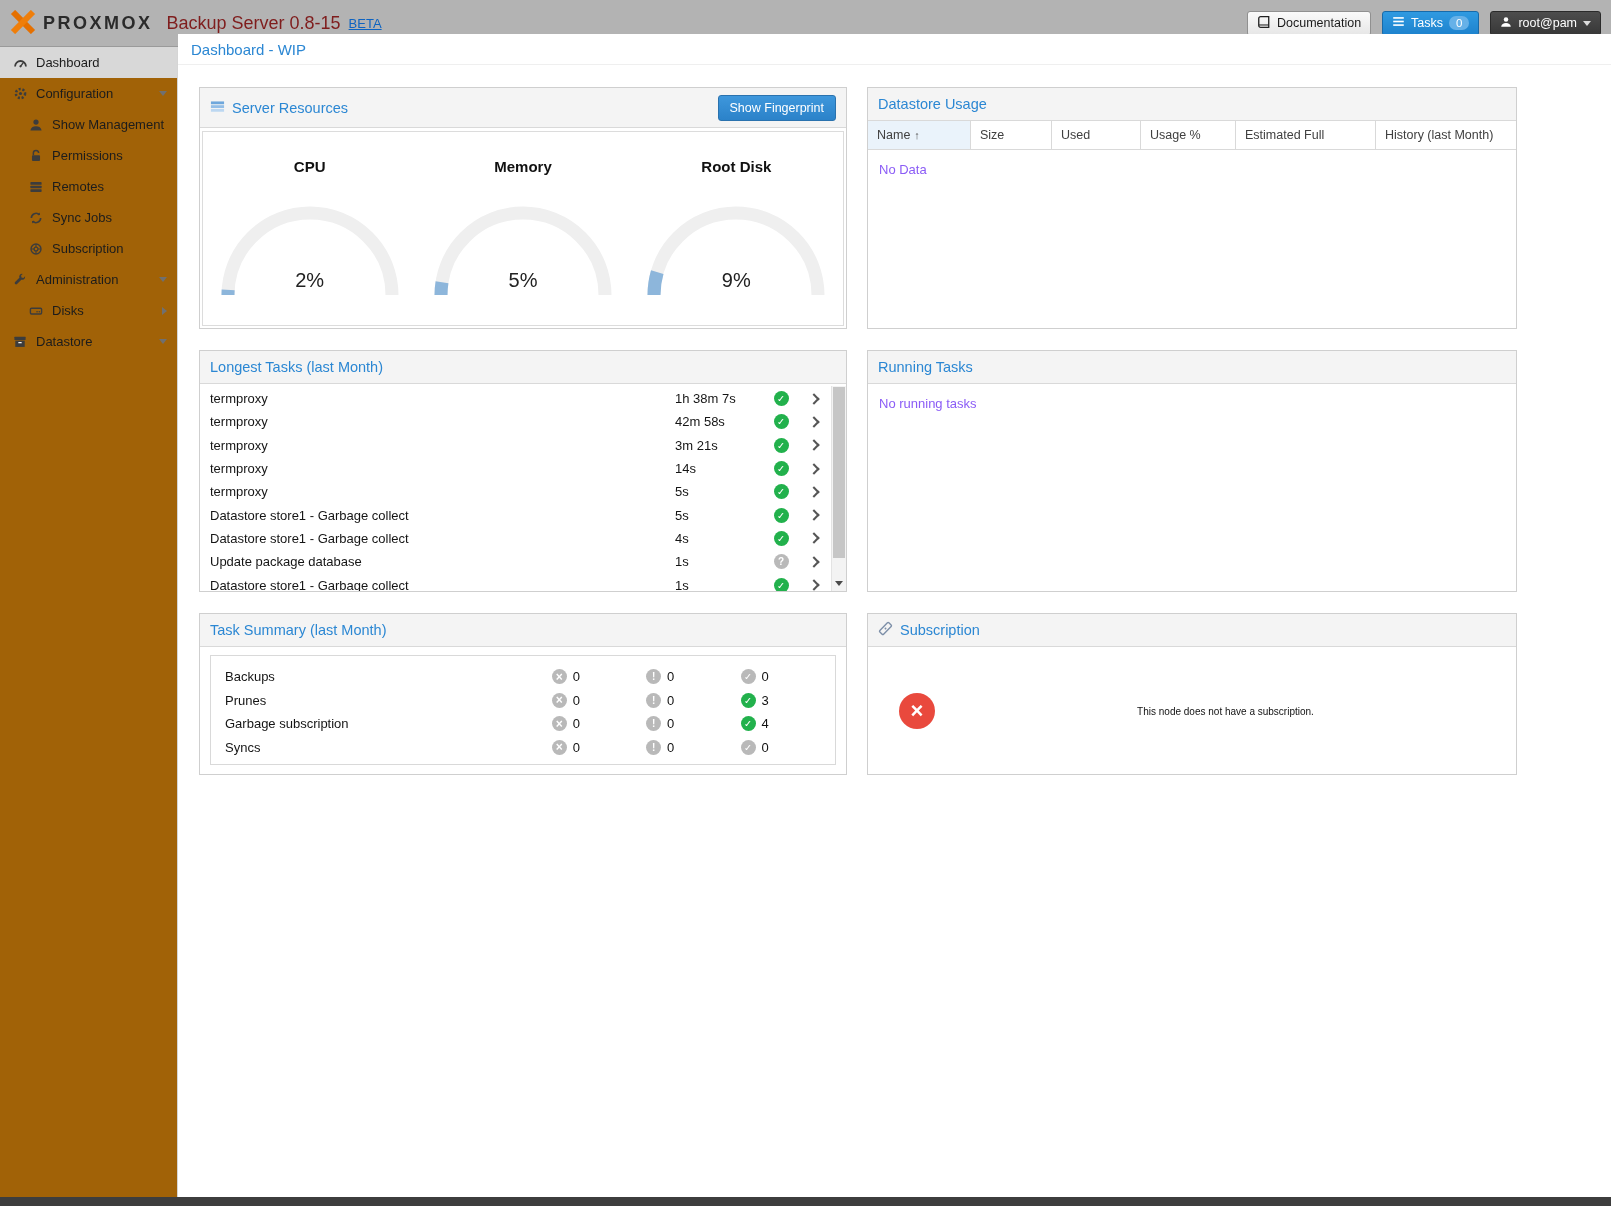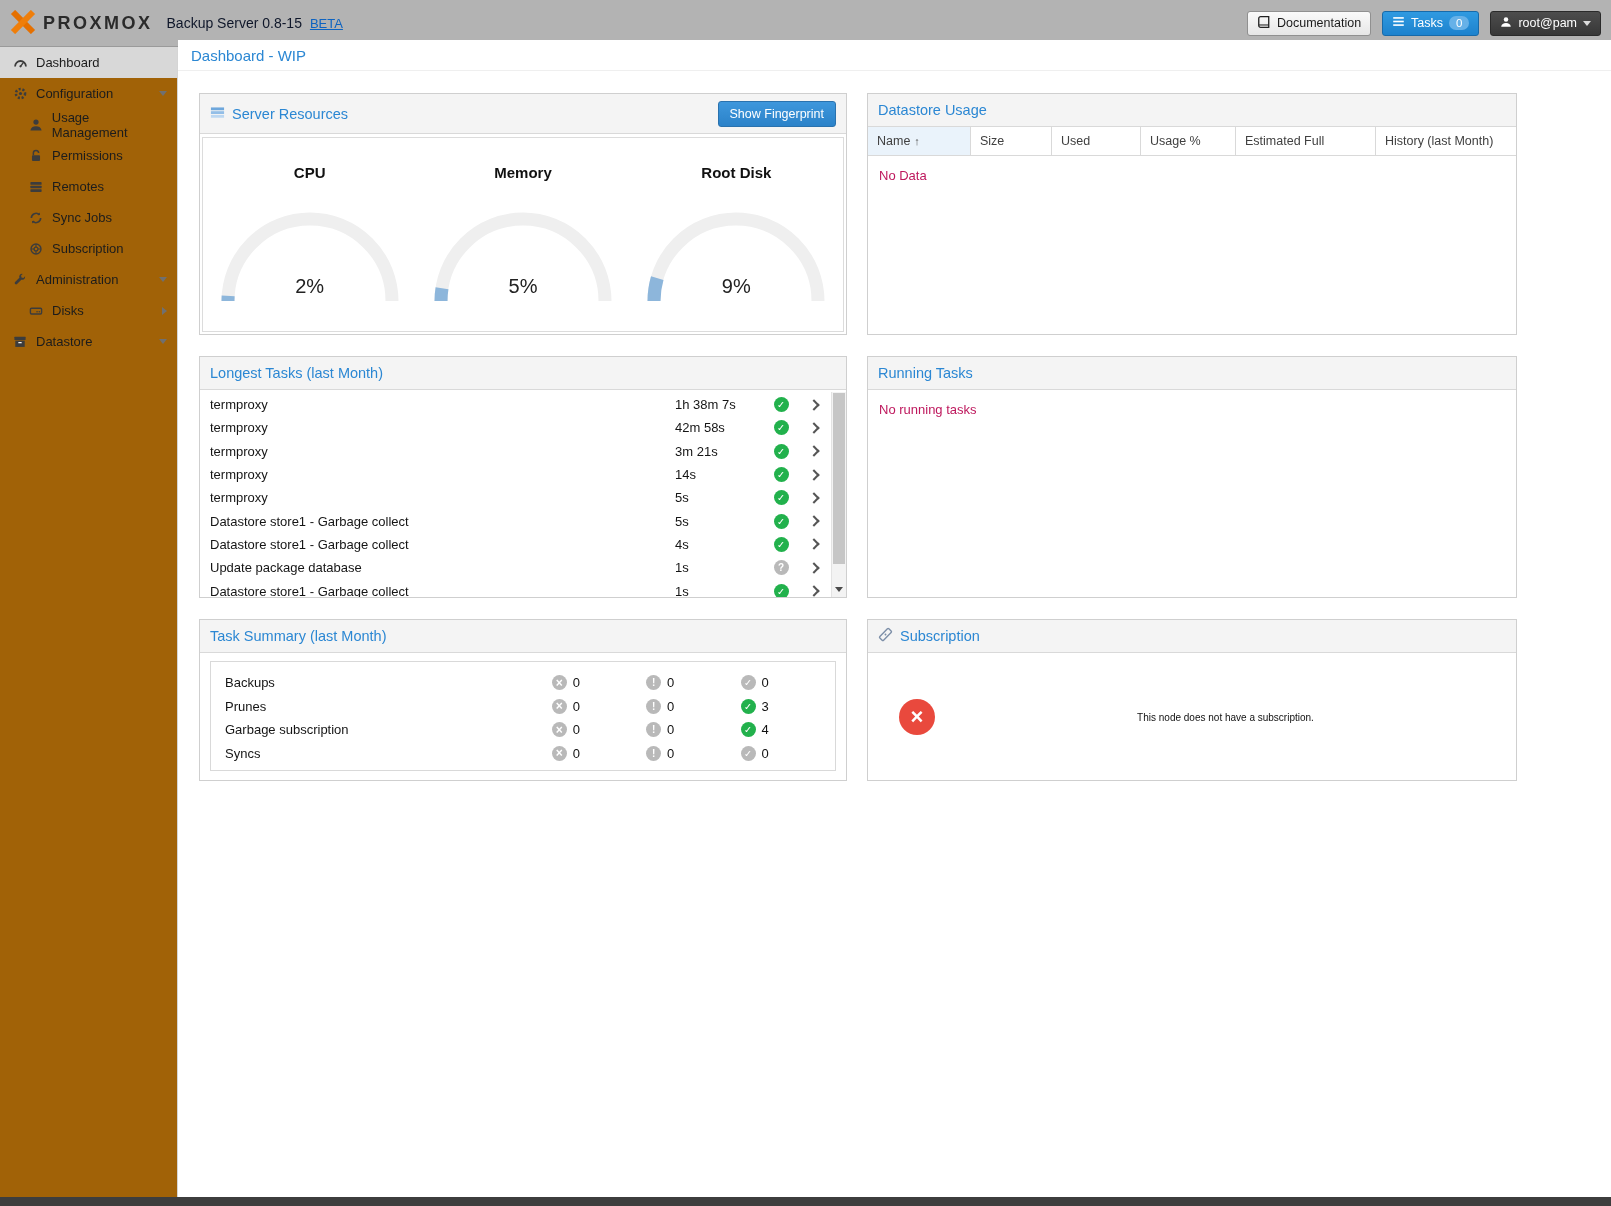--- a/index.html
+++ b/index.html
@@ -4,21 +4,21 @@
 <style>
   * { margin:0; padding:0; box-sizing:border-box; }
   body { font-family:"Liberation Sans","DejaVu Sans",sans-serif; font-size:13px; color:#1a1a1a; background:#fff; }
   .app { position:relative; width:1611px; height:1206px; overflow:hidden; background:#fff; }
 
   
   .topbar { position:absolute; top:0; left:0; width:1611px; height:47px; background:#b3b3b3;
             border-bottom:1px solid #9a9a9a; display:flex; align-items:center; padding:0 10px; }
   .logo { display:flex; align-items:center; gap:7px; margin-right:14px; }
   .logo-text { font-size:18px; font-weight:bold; letter-spacing:2.5px; color:#2b2b2b; }
-  .product-name { font-size:14px; color:#0f172a; margin-right:8px; }
+  .product-name { font-size:18px; color:#7f1d1d; margin-right:8px; }
   .beta-link { font-size:13px; color:#0d63c1; text-decoration:underline; cursor:pointer; }
   .topbar-right { margin-left:auto; display:flex; align-items:center; gap:11px; }
   .tb-btn { height:25px; display:inline-flex; align-items:center; gap:6px; padding:0 9px;
             border-radius:3px; font-size:12.5px; cursor:pointer; white-space:nowrap; }
   .btn-doc { background:linear-gradient(#fafafa,#e6e6e6); border:1px solid #909090; color:#1a1a1a; }
   .btn-tasks { background:linear-gradient(#2f9ae1,#1d82cd); border:1px solid #176aa9; color:#fff; }
   .tasks-badge { background:#66b1e8; border-radius:9px; padding:1px 7px; font-size:11.5px; color:#fff; }
   .btn-user { background:linear-gradient(#4d4d4d,#373737); border:1px solid #2a2a2a; color:#fff; }
   .caret-down { width:0; height:0; border-left:4.5px solid transparent; border-right:4.5px solid transparent; border-top:5px solid #707070; }
   .caret-right { width:0; height:0; border-top:4.5px solid transparent; border-bottom:4.5px solid transparent; border-left:5px solid #707070; }
@@ -27,21 +27,21 @@
   
   .sidebar { position:absolute; top:47px; left:0; width:178px; height:1150px; background:#a16207; border-right:1px solid #d5d5d5; }
   .side-item { height:31px; display:flex; align-items:center; gap:8px; padding:0 10px 0 12px;
                font-size:13px; color:#1c1c1c; cursor:pointer; }
   .side-item.sub { padding-left:28px; }
   .side-item.selected { background:#d8d8d8; }
   .si-icon { width:16px; display:inline-flex; justify-content:center; }
   .side-caret { margin-left:auto; }
 
   
-  .main { position:absolute; left:178px; top:40px; width:1433px; height:843px; background:#fff; }
+  .main { position:absolute; left:178px; top:34px; width:1433px; height:843px; background:#fff; }
   .page-header { position:absolute; top:0; left:0; right:0; height:31px; display:flex; align-items:center;
                  padding-left:13px; color:#2b87d3; font-size:15px; border-bottom:1px solid #efefef; }
 
   .panel { position:absolute; background:#fff; border:1px solid #cfcfcf; }
   .panel-header { height:33px; background:#f4f4f4; border-bottom:1px solid #d9d9d9; display:flex;
                   align-items:center; gap:7px; padding:0 10px; color:#2b87d3; font-size:14.5px; }
   .panel-sr  { left:21px;  top:53px;  width:648px; height:242px; }
   .panel-du  { left:689px; top:53px;  width:650px; height:242px; }
   .panel-lt  { left:21px;  top:316px; width:648px; height:242px; }
   .panel-rt  { left:689px; top:316px; width:650px; height:242px; }
@@ -63,21 +63,21 @@
   .gauge-pct { position:absolute; left:0; right:0; bottom:6px; text-align:center; font-size:20px; color:#222; }
 
   
   .du-cols { display:flex; height:29px; border-bottom:1px solid #d9d9d9; }
   .du-col { display:flex; align-items:center; gap:4px; padding:0 9px; font-size:12.5px; color:#404040;
             border-right:1px solid #d9d9d9; cursor:pointer; }
   .du-col.sorted { background:#eaf3fb; }
   .du-c0 { width:103px; } .du-c1 { width:81px; } .du-c2 { width:89px; } .du-c3 { width:95px; }
   .du-c4 { width:140px; } .du-c5 { flex:1; border-right:none; }
   .sort-arrow::after { content:"↑"; font-size:11px; color:#555; }
-  .empty-text { padding:12px 11px; color:#be185d; font-size:13px; }
+  .empty-text { padding:12px 11px; color:#8b5cf6; font-size:13px; }
 
   
   .lt-body { position:absolute; top:34px; left:0; right:0; bottom:0; overflow:hidden; }
   .task-rows { position:absolute; top:2px; left:0; right:15px; bottom:0; }
   .task-row { height:23.3px; display:flex; align-items:center; cursor:pointer; }
   .task-name { flex:1; padding-left:10px; color:#151515; }
   .task-duration { width:91px; color:#151515; }
   .status-cell { width:30px; display:flex; justify-content:center; }
   .chev-cell { width:35px; display:flex; justify-content:center; cursor:pointer; }
   .chevron { width:8px; height:8px; border-top:2px solid #555; border-right:2px solid #555; transform:rotate(45deg); }
@@ -186,21 +186,21 @@
       <span>Configuration</span>
       <span class="side-caret caret-down"></span>
     </div>
     <div class="side-item sub">
       <span class="si-icon">
           <svg width="14" height="14" viewBox="0 0 16 16">
             <circle cx="8" cy="4.6" r="3" fill="#3c3c3c"></circle>
             <path d="M1.6 14.4c.3-3.3 3-5 6.4-5s6.1 1.7 6.4 5z" fill="#3c3c3c"></path>
           </svg>
         </span>
-      <span>Usage Management</span>
+      <span>Show Management</span>
     </div>
     <div class="side-item sub">
       <span class="si-icon">
           <svg width="14" height="14" viewBox="0 0 16 16">
             <path d="M5 7V4.6a3 3 0 0 1 6 .1" fill="none" stroke="#3c3c3c" stroke-width="1.7"></path>
             <rect x="3.4" y="7" width="9.2" height="6.6" rx="1" fill="#3c3c3c"></rect>
           </svg>
         </span>
       <span>Permissions</span>
     </div>

